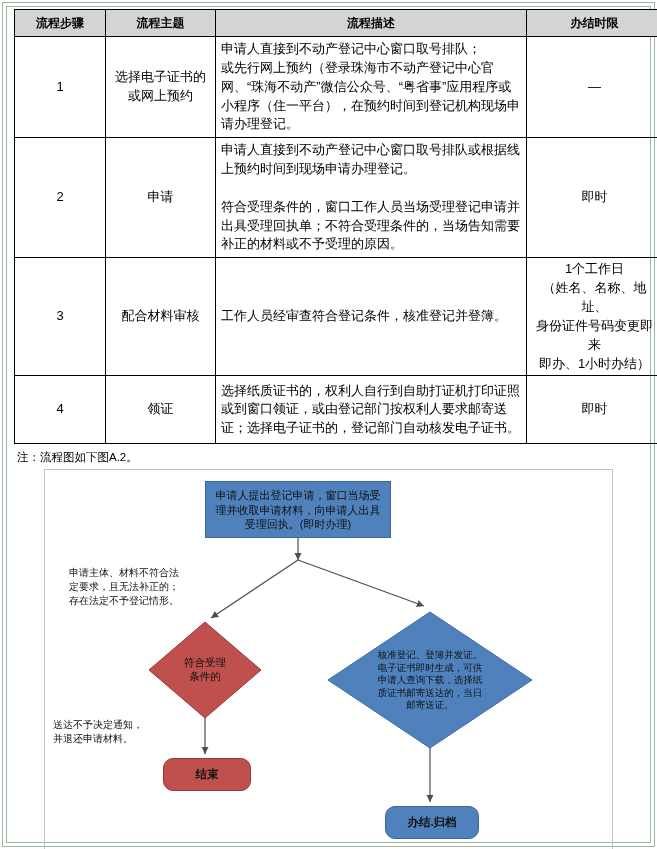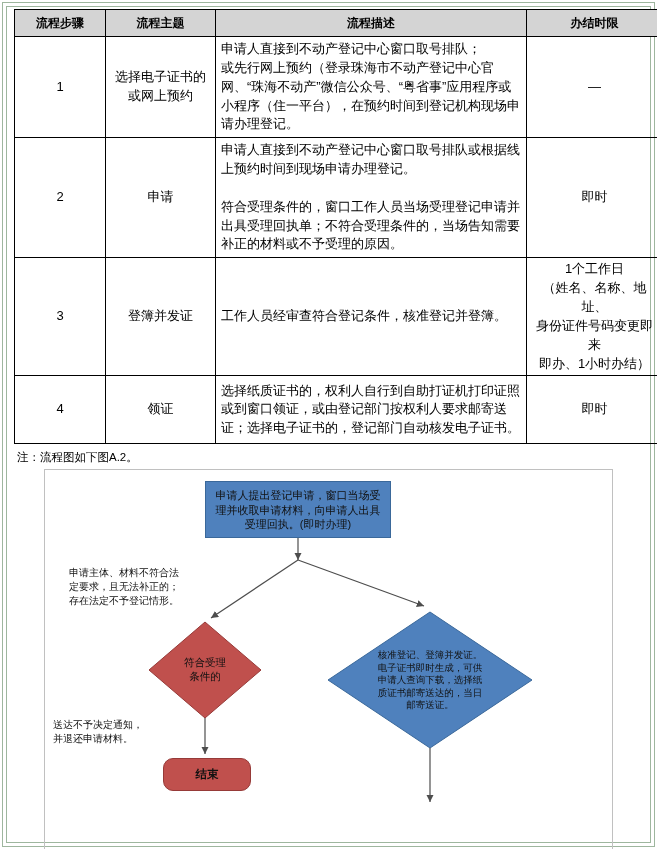--- a/index.html
+++ b/index.html
@@ -94,21 +94,21 @@
       <tr class="r2">
         <td class="c-step">2</td>
         <td class="c-topic">申请</td>
         <td class="c-desc">申请人直接到不动产登记中心窗口取号排队或根据线上预约时间到现场申请办理登记。
 
 符合受理条件的，窗口工作人员当场受理登记申请并出具受理回执单；不符合受理条件的，当场告知需要补正的材料或不予受理的原因。</td>
         <td class="c-deadline">即时</td>
       </tr>
       <tr class="r3">
         <td class="c-step">3</td>
-        <td class="c-topic">登簿并发证</td>
+        <td class="c-topic">配合材料审核</td>
         <td class="c-desc">工作人员经审查符合登记条件，核准登记并登簿。</td>
         <td class="c-deadline">1个工作日
 （姓名、名称、地址、
 身份证件号码变更即来
 即办、1小时办结）</td>
       </tr>
       <tr class="r4">
         <td class="c-step">4</td>
         <td class="c-topic">领证</td>
         <td class="c-desc">选择纸质证书的，权利人自行到自助打证机打印证照或到窗口领证，或由登记部门按权利人要求邮寄送证；选择电子证书的，登记部门自动核发电子证书。</td>
@@ -139,16 +139,17 @@
     <div class="shape start-box">申请人提出登记申请，窗口当场受理并收取申请材料，向申请人出具受理回执。(即时办理)</div>
 
     <div class="txt left-condition">申请主体、材料不符合法定要求，且无法补正的；存在法定不予登记情形。</div>
 
     <div class="txt left-diamond-text">符合受理条件的</div>
     <div class="txt right-diamond-text">核准登记、登簿并发证。电子证书即时生成，可供申请人查询下载，选择纸质证书邮寄送达的，当日邮寄送证。</div>
 
     <div class="txt left-note">送达不予决定通知，并退还申请材料。</div>
 
     <div class="shape end-box">结束</div>
+    <div class="shape archive-box">办结.归档</div>
 
   </div>
 
 </div>
 
 </body></html>

